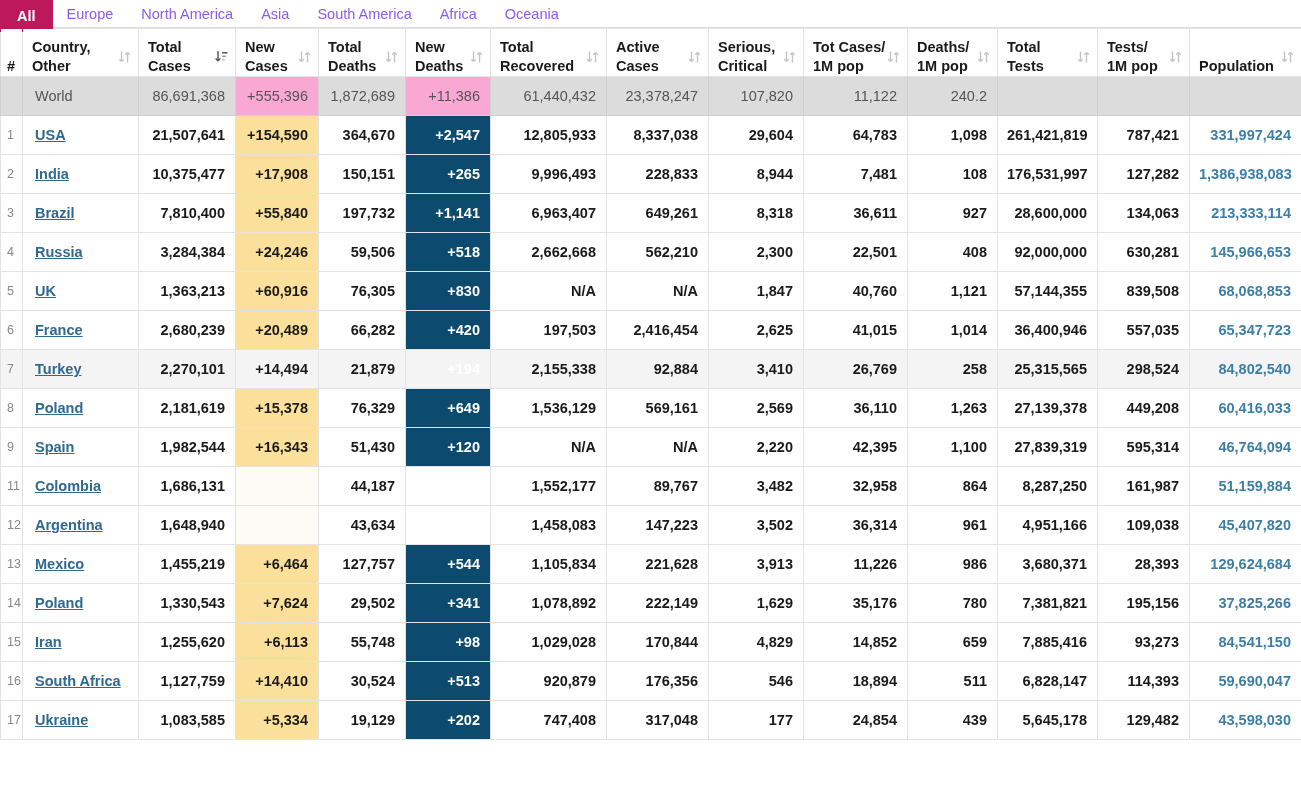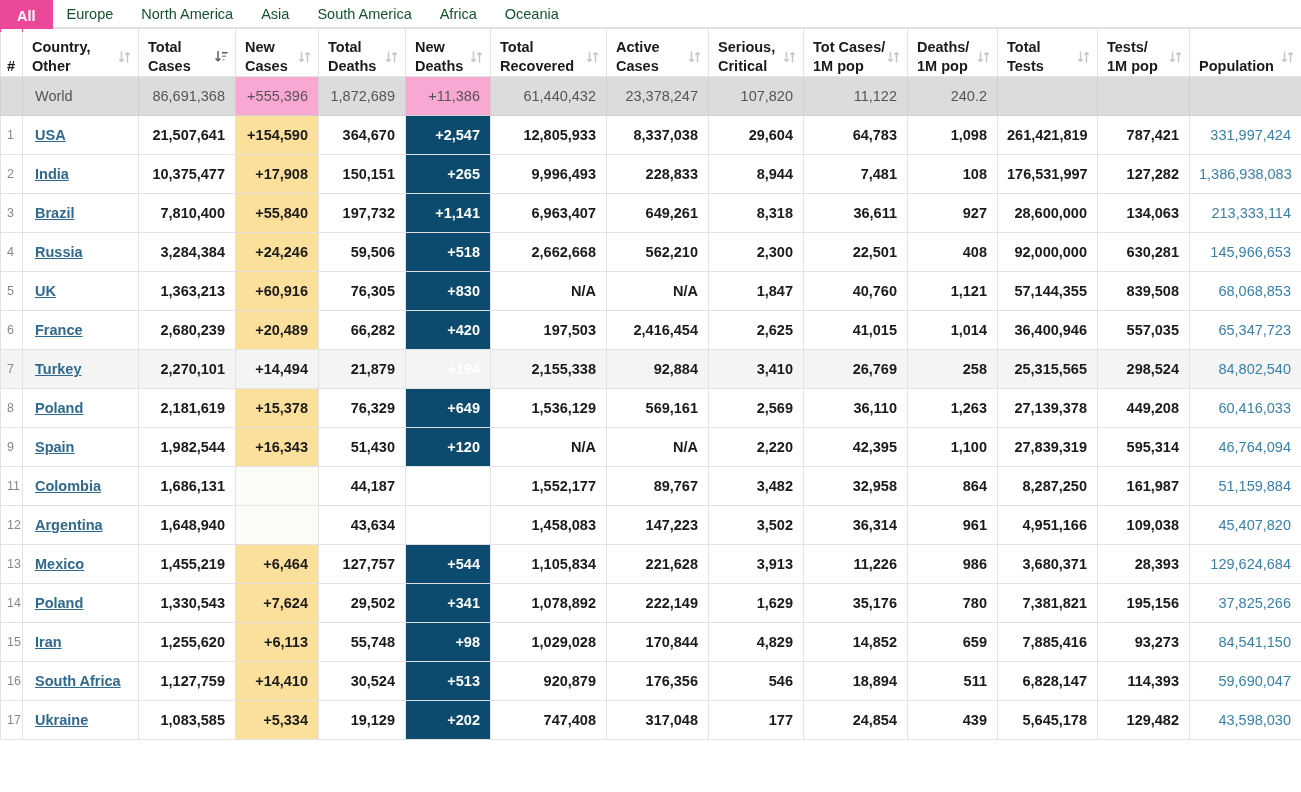--- a/index.html
+++ b/index.html
@@ -18,27 +18,27 @@
     display: flex;
     align-items: stretch;
     background: #ffffff;
     border-bottom: 1px solid #dddddd;
     font-size: 14.5px;
   }
   .tab {
     display: flex;
     align-items: center;
     padding: 0 14px;
-    color: #14532d;
+    color: #8b5cf6;
     white-space: nowrap;
     cursor: pointer;
     user-select: none;
   }
   .tab.active {
-    background: #ec4899;
+    background: #be185d;
     color: #ffffff;
     font-weight: bold;
     padding: 16px 17px;
   }
 
   
   .tablewrap { width: 1301px; }
   table.main {
     border-collapse: collapse;
     table-layout: fixed;
@@ -95,21 +95,21 @@
     font-size: 14.5px;
     cursor: pointer;
   }
   tbody td.n {
     text-align: right;
     font-weight: bold;
     padding-right: 10px;
   }
   tbody td.pop {
     text-align: right;
-    font-weight: normal;
+    font-weight: bold;
     color: #3b7fa8;
     padding-right: 10px;
   }
 
   
   tr.world td {
     background: #dcdcdc;
     font-weight: normal;
     color: #555555;
     border-color: #d0d0d0;

